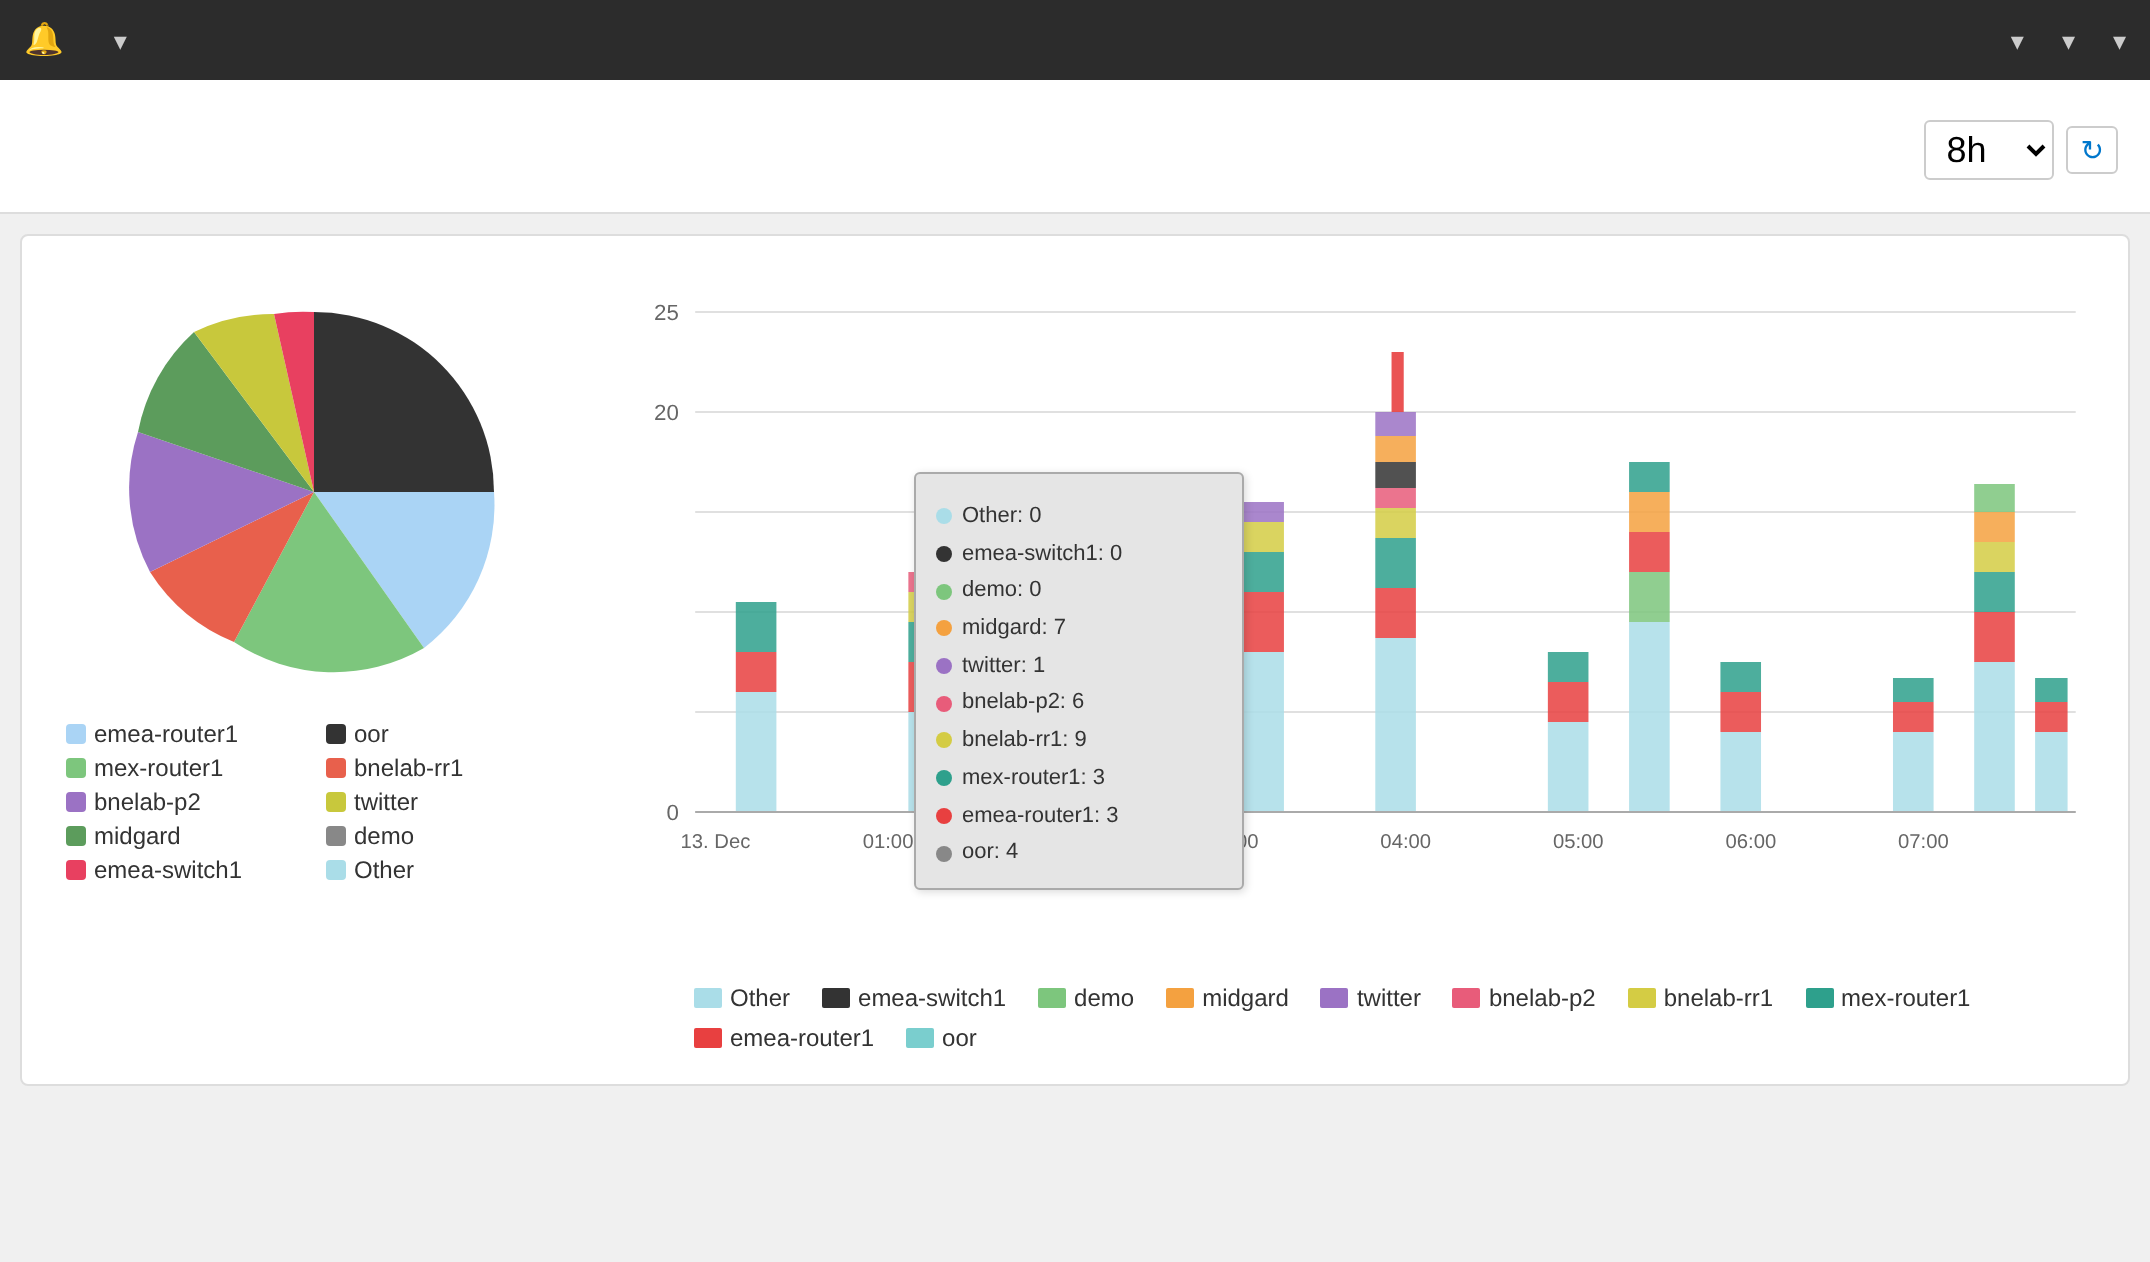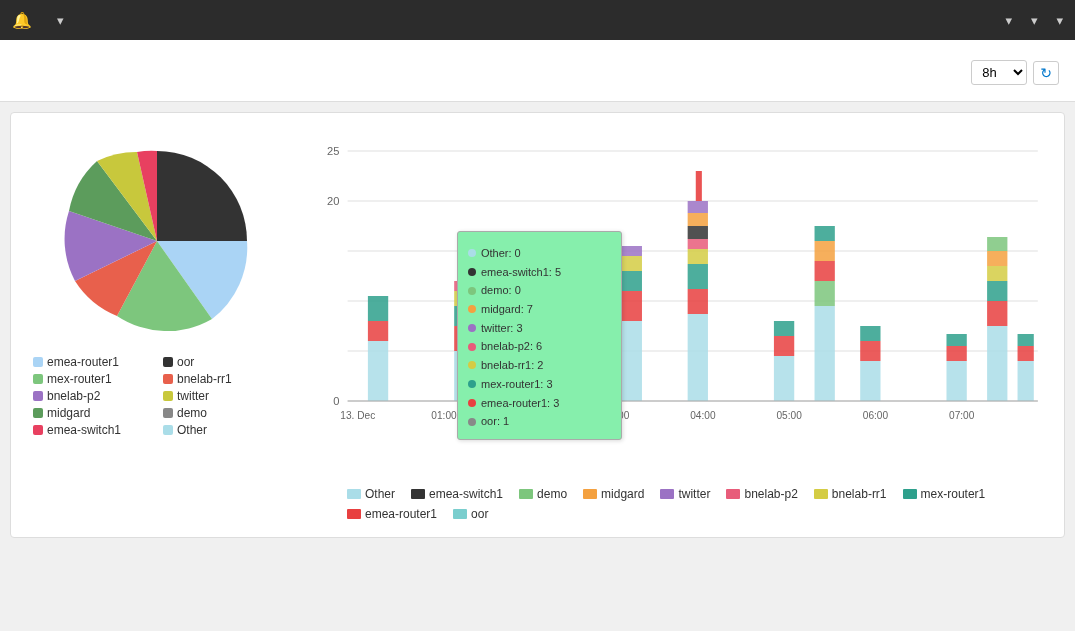--- a/index.html
+++ b/index.html
@@ -55,21 +55,21 @@
       display: flex;
       align-items: center;
       gap: 6px;
       margin-top: 10px;
     }
     .filter-label { font-size: 13px; color: #555; }
     .filter-select {
       border: 1px solid #ccc;
       border-radius: 3px;
       padding: 3px 6px;
-      font-size: 13px;
+      font-size: 18px;
       background: #fff;
     }
     .refresh-btn {
       background: none;
       border: 1px solid #ccc;
       border-radius: 3px;
       padding: 3px 6px;
       cursor: pointer;
       color: #0077cc;
       font-size: 14px;
@@ -133,21 +133,21 @@
     }
     .bar-chart-area {
       position: relative;
       height: 340px;
     }
 
     .tooltip-box {
       position: absolute;
       left: 150px;
       top: 90px;
-      background: #86efac;
+      background: #e5e5e5;
       border: 1px solid #aaa;
       border-radius: 3px;
       padding: 8px 10px;
       font-size: 11px;
       line-height: 1.7;
       z-index: 10;
       min-width: 165px;
       box-shadow: 1px 1px 4px rgba(0,0,0,0.15);
     }
     .tooltip-title {
@@ -407,53 +407,53 @@
 
         <div class="tooltip-box" id="tooltip-box">
           <div class="tooltip-title"></div>
           <div id="tooltip-items">
               <div class="tooltip-item">
                 <span class="tooltip-dot" style="background:#aadde8"></span>
                 <span>Other: 0</span>
               </div>
               <div class="tooltip-item">
                 <span class="tooltip-dot" style="background:#333333"></span>
-                <span>emea-switch1: 5</span>
+                <span>emea-switch1: 0</span>
               </div>
               <div class="tooltip-item">
                 <span class="tooltip-dot" style="background:#7dc67d"></span>
                 <span>demo: 0</span>
               </div>
               <div class="tooltip-item">
                 <span class="tooltip-dot" style="background:#f4a140"></span>
                 <span>midgard: 7</span>
               </div>
               <div class="tooltip-item">
                 <span class="tooltip-dot" style="background:#9b72c4"></span>
-                <span>twitter: 3</span>
+                <span>twitter: 1</span>
               </div>
               <div class="tooltip-item">
                 <span class="tooltip-dot" style="background:#e85c7a"></span>
                 <span>bnelab-p2: 6</span>
               </div>
               <div class="tooltip-item">
                 <span class="tooltip-dot" style="background:#d4cc44"></span>
-                <span>bnelab-rr1: 2</span>
+                <span>bnelab-rr1: 9</span>
               </div>
               <div class="tooltip-item">
                 <span class="tooltip-dot" style="background:#2ea08c"></span>
                 <span>mex-router1: 3</span>
               </div>
               <div class="tooltip-item">
                 <span class="tooltip-dot" style="background:#e84040"></span>
                 <span>emea-router1: 3</span>
               </div>
               <div class="tooltip-item">
                 <span class="tooltip-dot" style="background:#888888"></span>
-                <span>oor: 1</span>
+                <span>oor: 4</span>
               </div>
             </div>
         </div>
       </div>
 
       <div class="bottom-legend" id="bottom-legend">
           <div class="bottom-legend-item">
             <span class="bottom-legend-rect" style="background:#aadde8"></span>
             <span>Other</span>
           </div>

